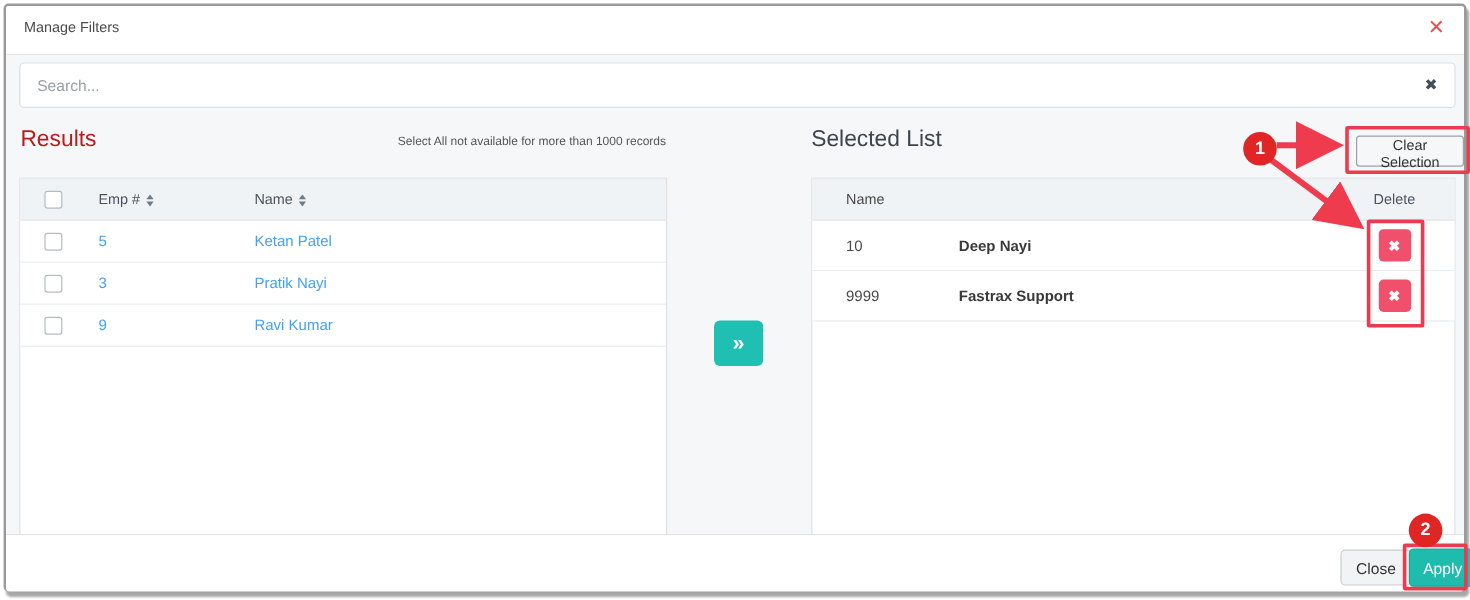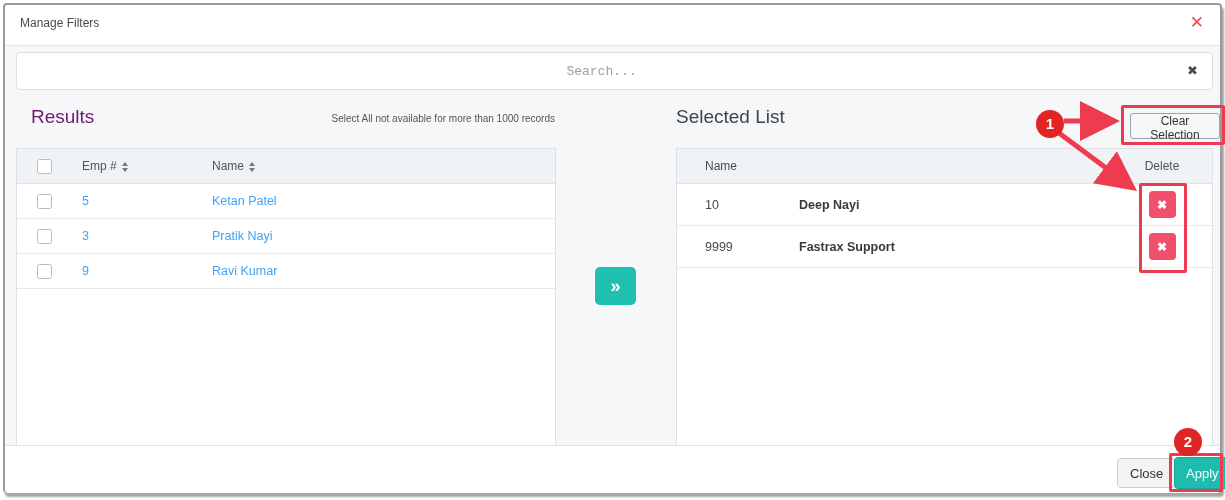--- a/index.html
+++ b/index.html
@@ -9,25 +9,25 @@
             border:2px solid #9a9a9a; border-radius:4px; box-shadow:2px 4px 2px rgba(0,0,0,.35); overflow:visible; }
   
   .dlg-header { position:absolute; left:0; top:0; width:100%; height:41px; background:#fff;
                 border-bottom:1px solid #e7e7e7; border-radius:3px 3px 0 0; }
   .dlg-title { position:absolute; left:15px; top:11px; font-size:12px; color:#4a4a4a; }
   .dlg-close { position:absolute; right:16px; top:9px; font-size:17px; color:#e8504f; cursor:pointer; line-height:1; font-weight:bold; }
   
   .search-box { position:absolute; left:11px; top:47px; width:1197px; height:38px; background:#fff;
                 border:1px solid #dcdfe3; border-radius:4px; }
   .search-input { position:absolute; left:0; top:0; width:100%; height:100%; border:none; outline:none; background:transparent;
-                  padding:0 40px 0 14px; font-size:13px; color:#333; font-family:Liberation Mono, monospace;text-align:center; }
+                  padding:0 40px 0 14px; font-size:13px; color:#333; font-family:Liberation Sans, sans-serif; }
   .search-input::placeholder { color:#9aa0a6; }
   .search-clear { position:absolute; right:14px; top:10px; font-size:13px; color:#434e58; font-weight:bold; cursor:pointer; }
   
-  .results-heading { position:absolute; left:26px; top:101px; font-size:19px; color:#701a75; }
+  .results-heading { position:absolute; left:12px; top:101px; font-size:19px; color:#b91c1c; }
   .results-note { position:absolute; left:260px; top:108px; width:290px; text-align:right; font-size:10px; color:#555; }
   .selected-heading { position:absolute; left:671px; top:101px; font-size:19px; color:#3e454d; }
   .clear-selection-btn { position:absolute; left:1125px; top:108px; height:26px; padding:0 19px; background:#f6f7f8;
                          border:1px solid #9aa2aa; border-radius:3px; font-size:12px; color:#333; cursor:pointer; }
   
   .tbl { position:absolute; top:143px; height:332px; background:#fff; border:1px solid #dee2e6; }
   .tbl-left { left:11px; width:540px; }
   .tbl-right { left:671px; width:537px; }
   .thead { display:flex; align-items:center; height:35px; background:#f0f3f5; border-bottom:1px solid #dde2e6;
            font-size:12px; color:#4a545e; }

